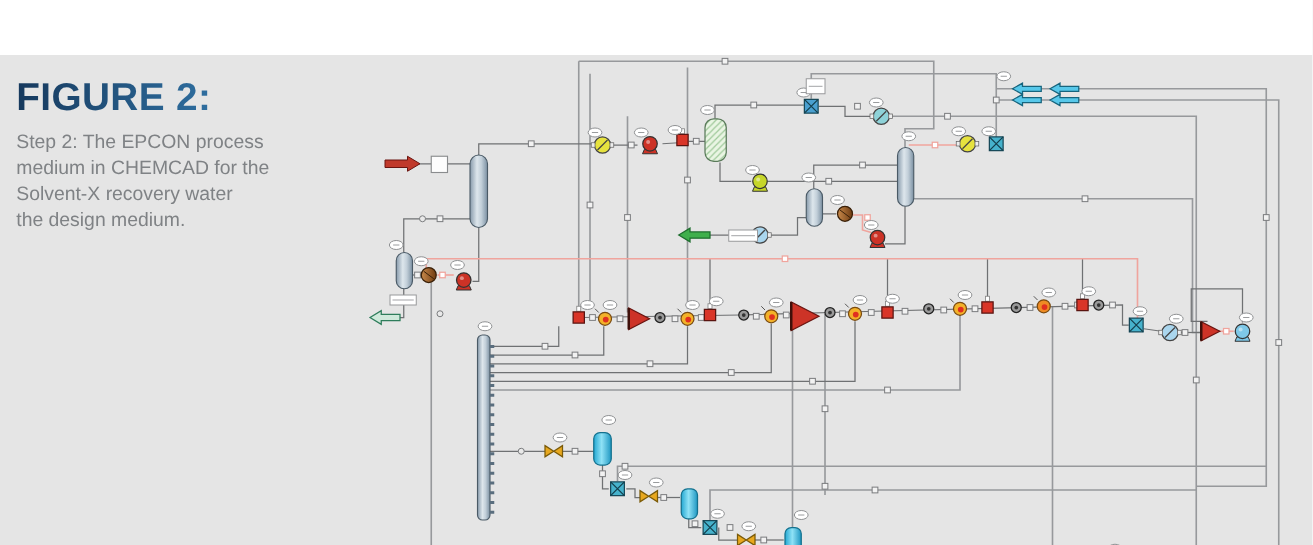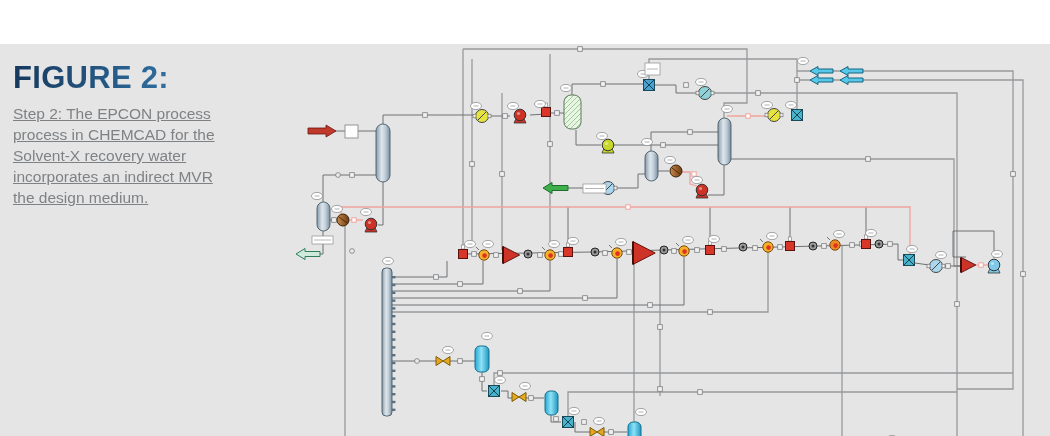--- a/index.html
+++ b/index.html
@@ -4,35 +4,34 @@
 <style>
   html,body{margin:0;padding:0;background:#fff;}
   .canvas{position:relative;width:1050px;height:436px;background:#e5e5e5;overflow:hidden;
           font-family:"Liberation Sans",sans-serif;margin-top:44px;}
   .fig-text{position:absolute;left:13px;top:16px;width:276px;}
   .fig-title{margin:0;font-size:31px;font-weight:600;letter-spacing:.3px;
      background:linear-gradient(90deg,#16395d 0%,#2e6d9e 55%,#539fca 100%);
      -webkit-background-clip:text;background-clip:text;color:#2e6d9e;
      -webkit-text-fill-color:transparent;}
   .fig-caption{margin:7px 0 0 0;font-size:15.5px;line-height:21px;color:#7f8285;}
-  .fig-caption span{display:block;text-decoration:underline;}
+  .fig-caption span{display:block;}
   #flowsheet{position:absolute;left:0;top:0;}
 </style>
 </head>
 <body>
 
 <div class="canvas">
 
   <div class="fig-text">
     <h1 class="fig-title">FIGURE 2:</h1>
     <p class="fig-caption">
       <span>Step 2: The EPCON process</span>
-      <span>process in CHEMCAD for the</span>
+      <span>medium in CHEMCAD for the</span>
       <span>Solvent-X recovery water</span>
-      <span>incorporates an indirect MVR</span>
       <span>the design medium.</span>
     </p>
   </div>
 
   <svg id="flowsheet" width="1050" height="436" viewBox="0 0 1050 436">
       <defs>
         <linearGradient id="gcol" x1="0" y1="0" x2="1" y2="0">
           <stop offset="0%" stop-color="#879aab"></stop>
           <stop offset="40%" stop-color="#dde6ec"></stop>
           <stop offset="65%" stop-color="#c2cfd9"></stop>

